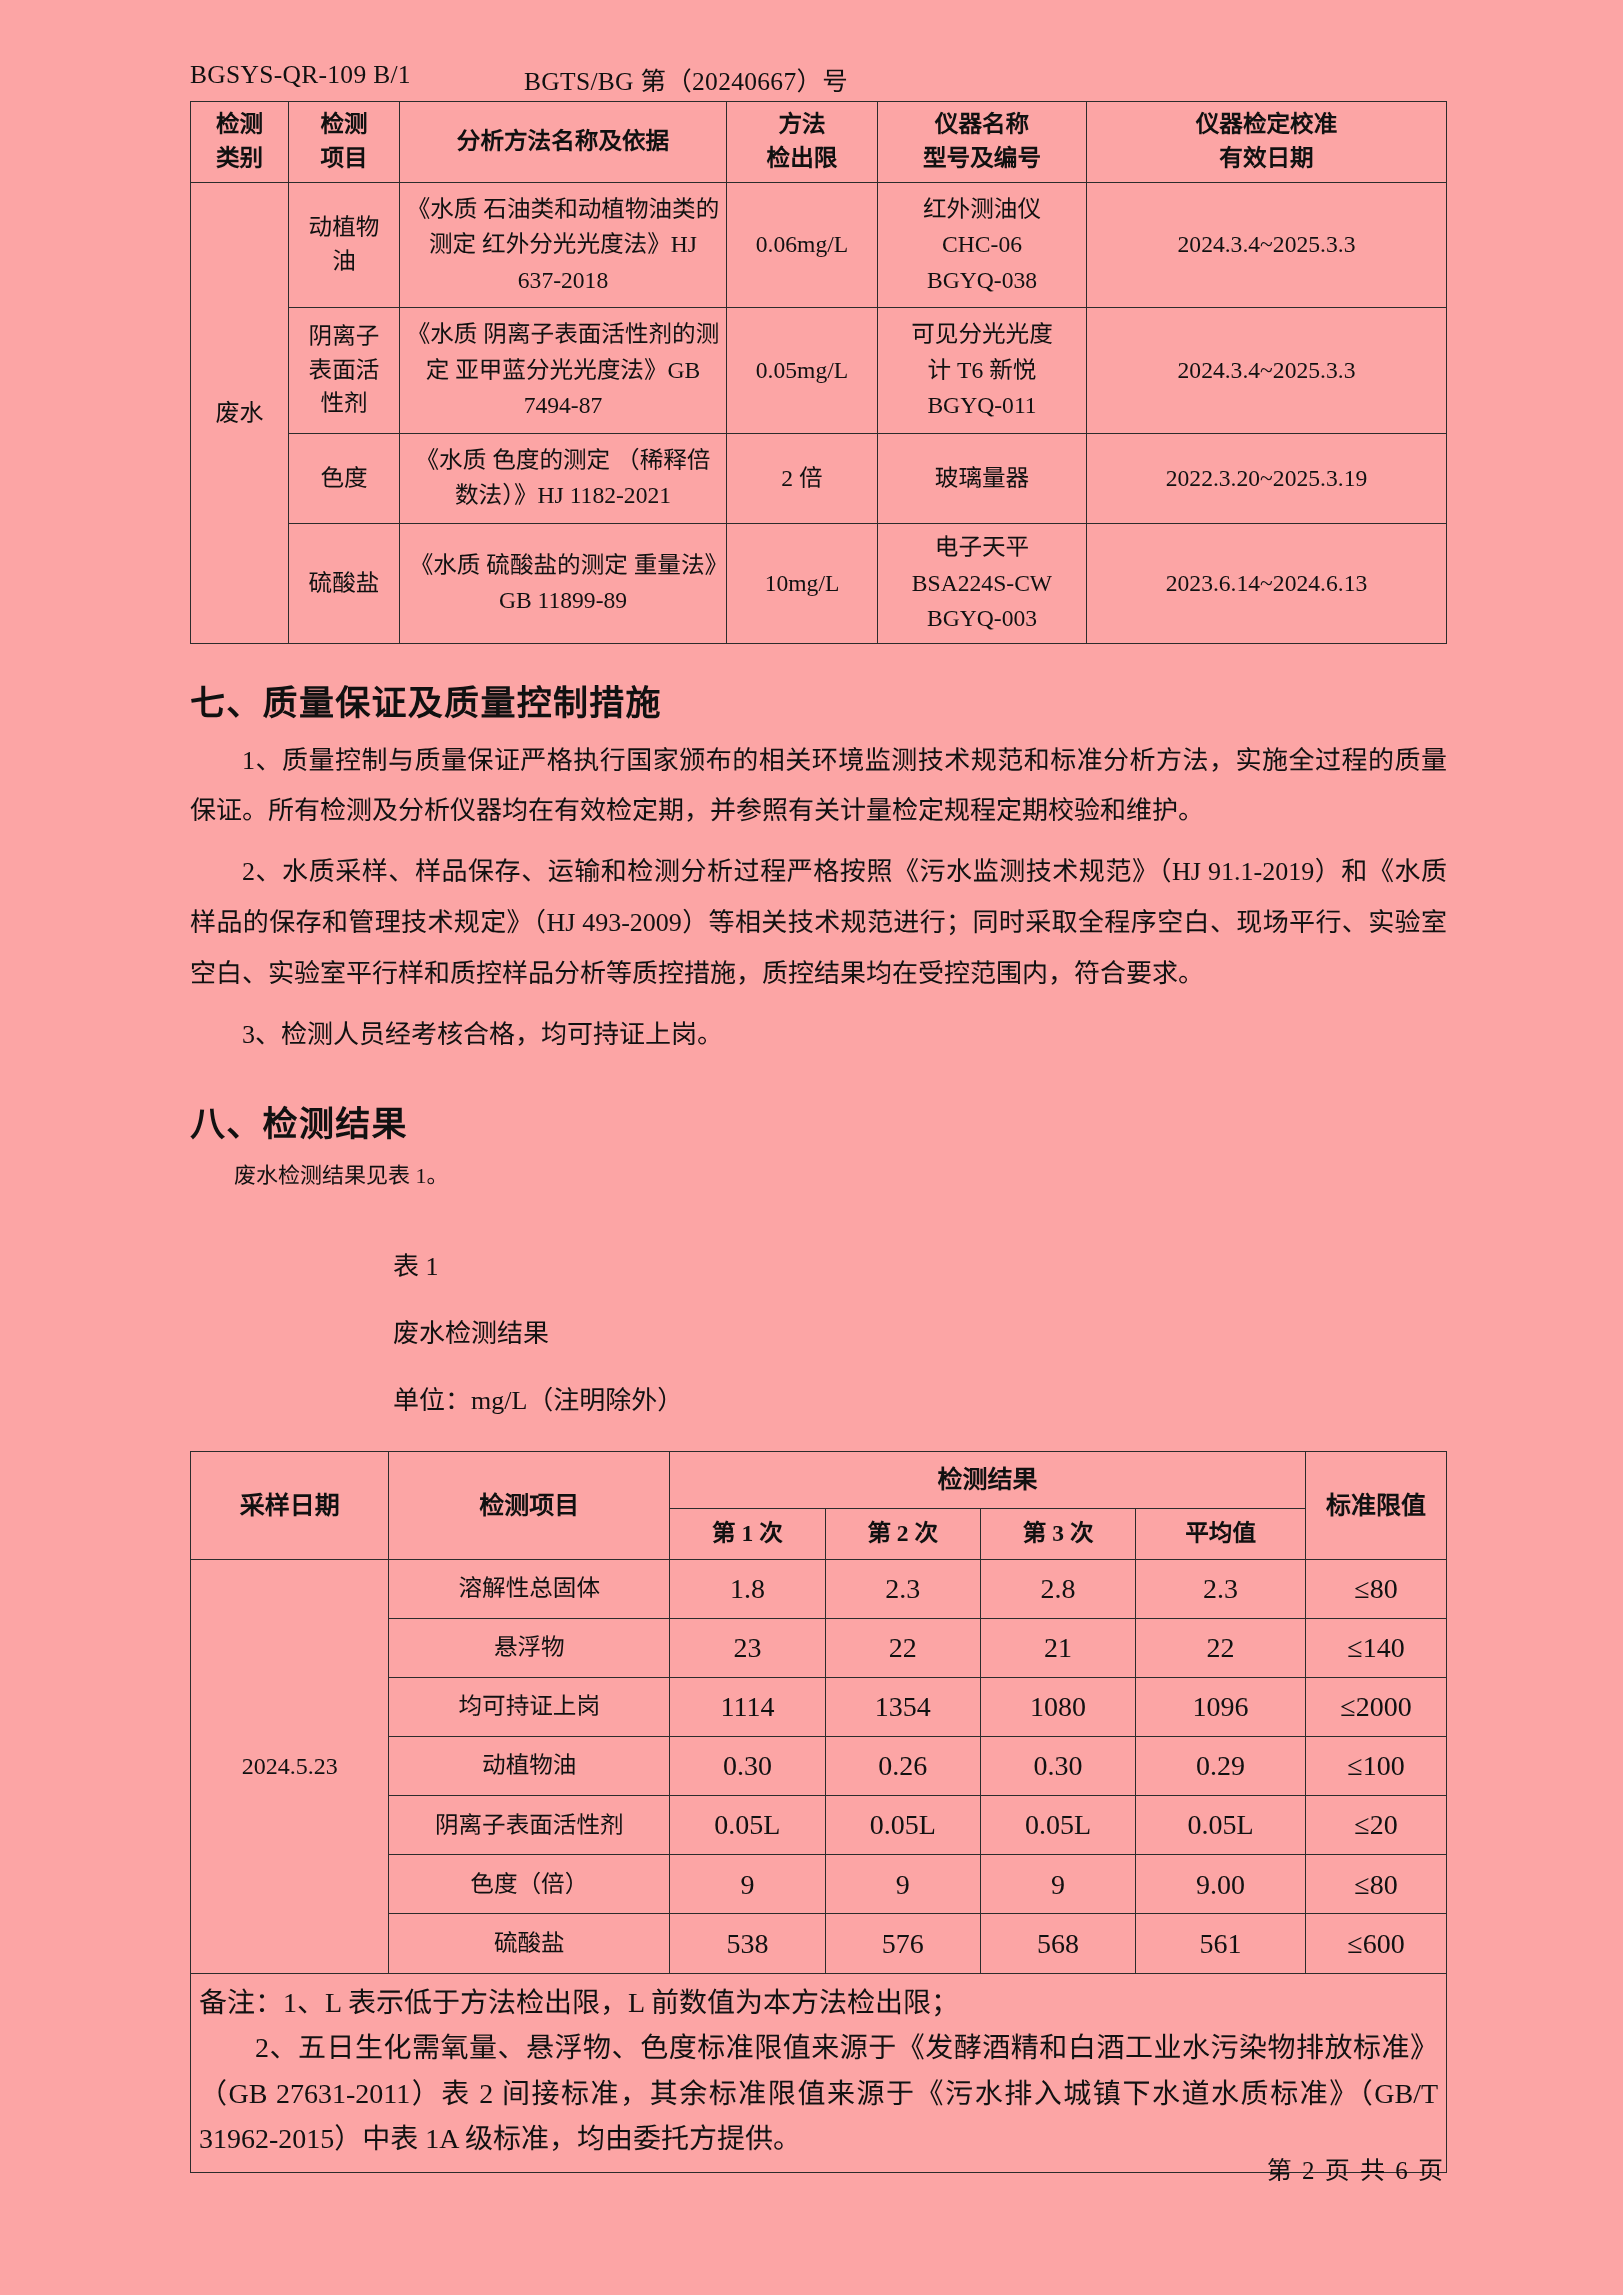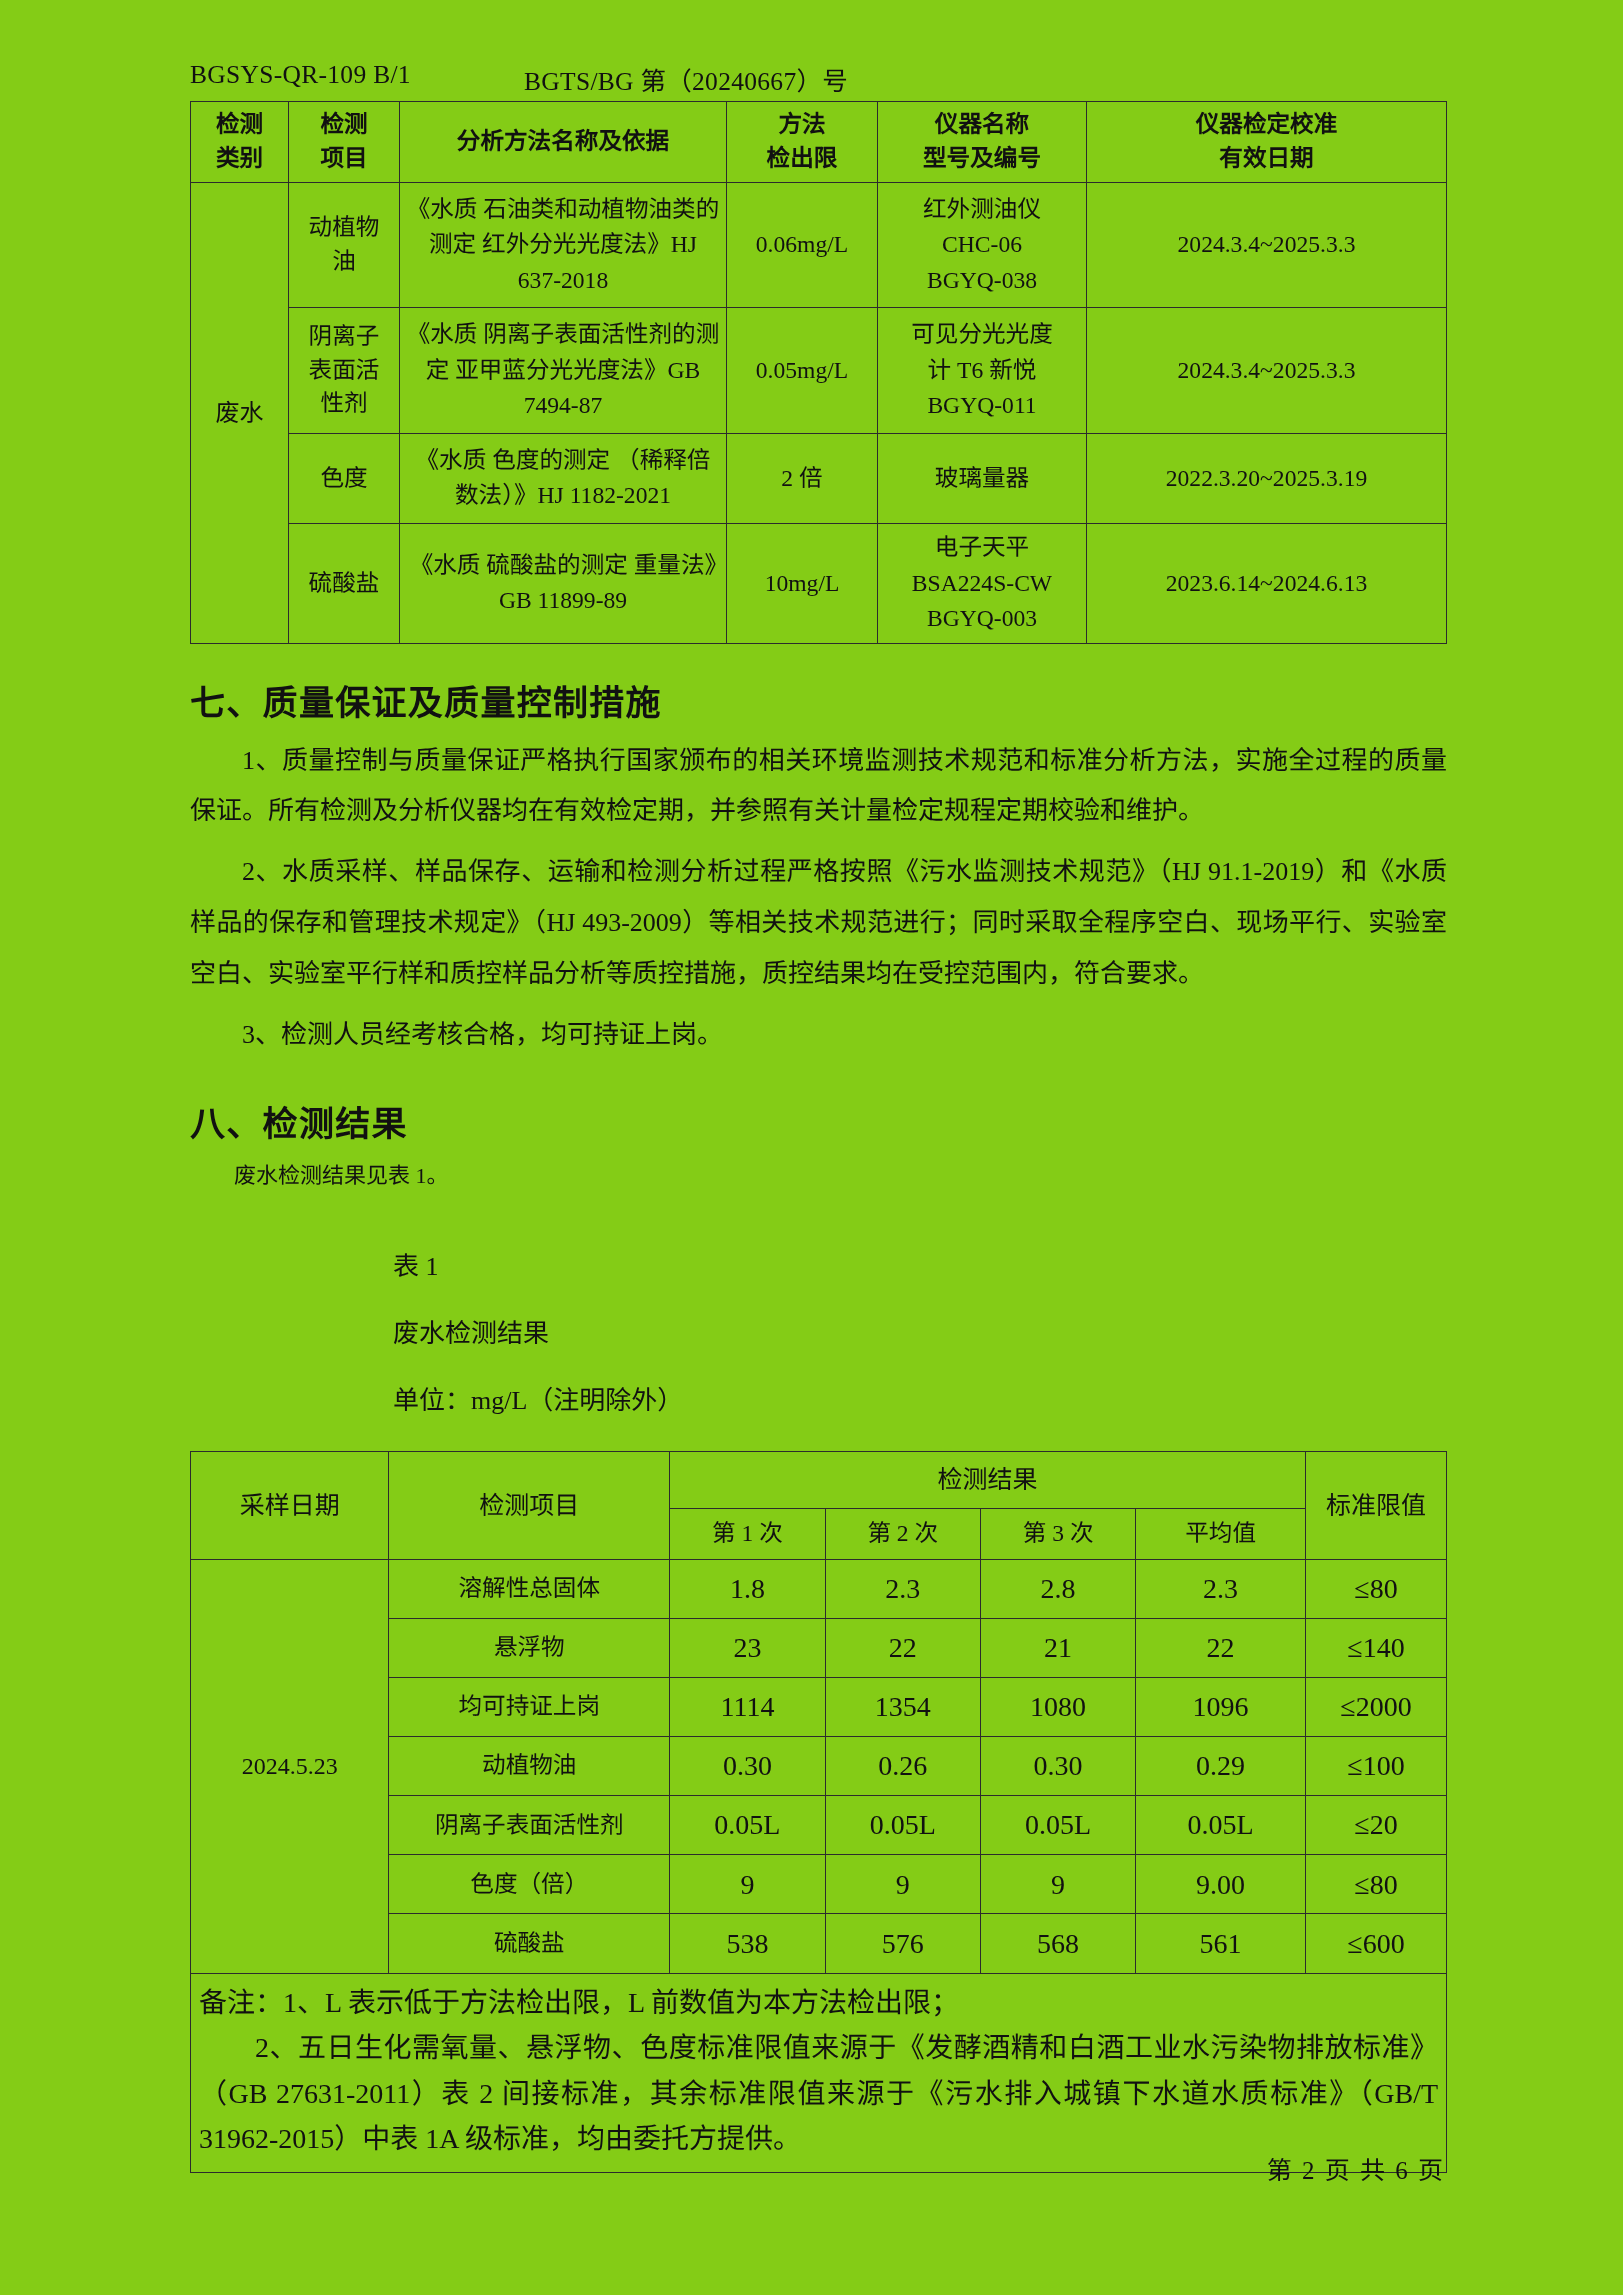--- a/index.html
+++ b/index.html
@@ -9,21 +9,21 @@
     background: #ffffff;
   }
   body {
     font-family: "Liberation Serif", "DejaVu Serif", serif;
     color: #111111;
   }
   .page {
     position: relative;
     width: 1623px;
     height: 2295px;
-    background: #84cc16;
+    background: #fca5a5;
     box-sizing: border-box;
     padding: 0;
     overflow: hidden;
   }
   .inner {
     position: absolute;
     left: 190px;
     top: 0;
     width: 1257px;
   }
@@ -61,21 +61,21 @@
   table.doc-table th {
     border: 1.3px solid #2c2c2c;
     text-align: center;
     vertical-align: middle;
     padding: 6.5px 3.9px;
     font-weight: normal;
     line-height: 1.42;
     word-break: break-word;
   }
   table.doc-table th {
-    font-weight: normal;
+    font-weight: bold;
   }
 
   
   #methods-table {
     margin-top: 2.6px;
   }
   #methods-table .c-cat   { width: 98px; }
   #methods-table .c-item  { width: 111px; }
   #methods-table .c-meth  { width: 327px; }
   #methods-table .c-lod   { width: 151px; }

